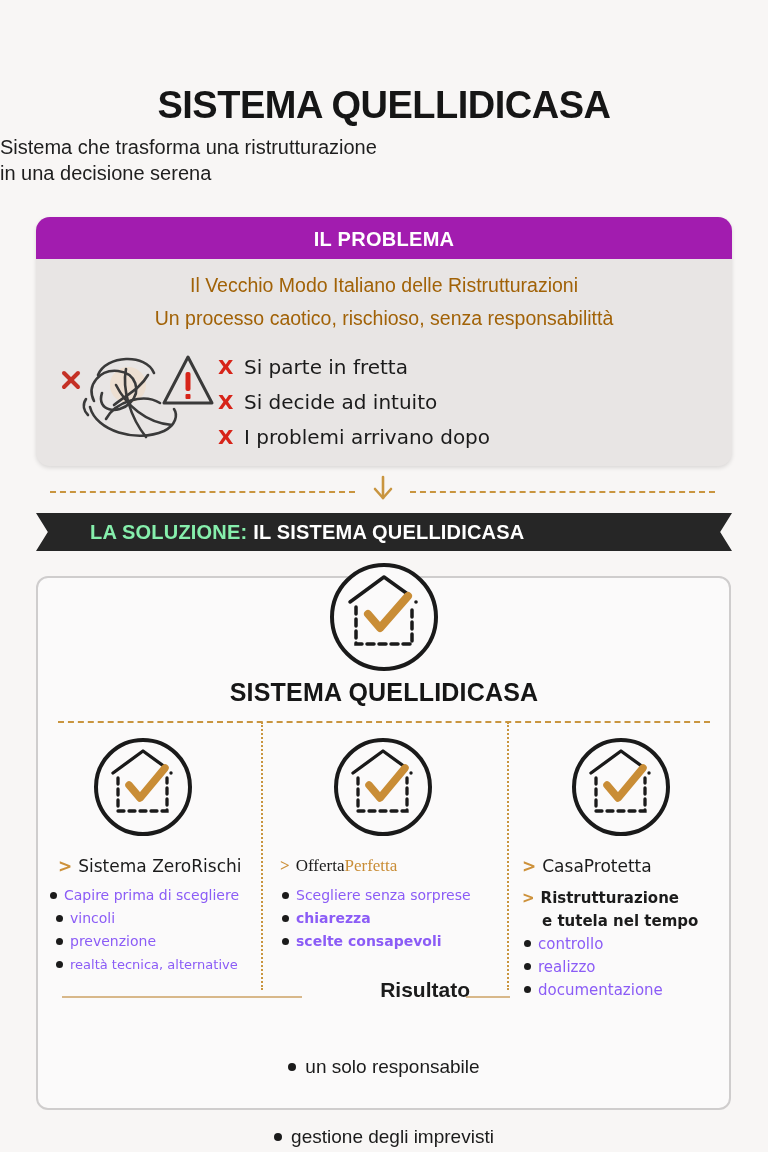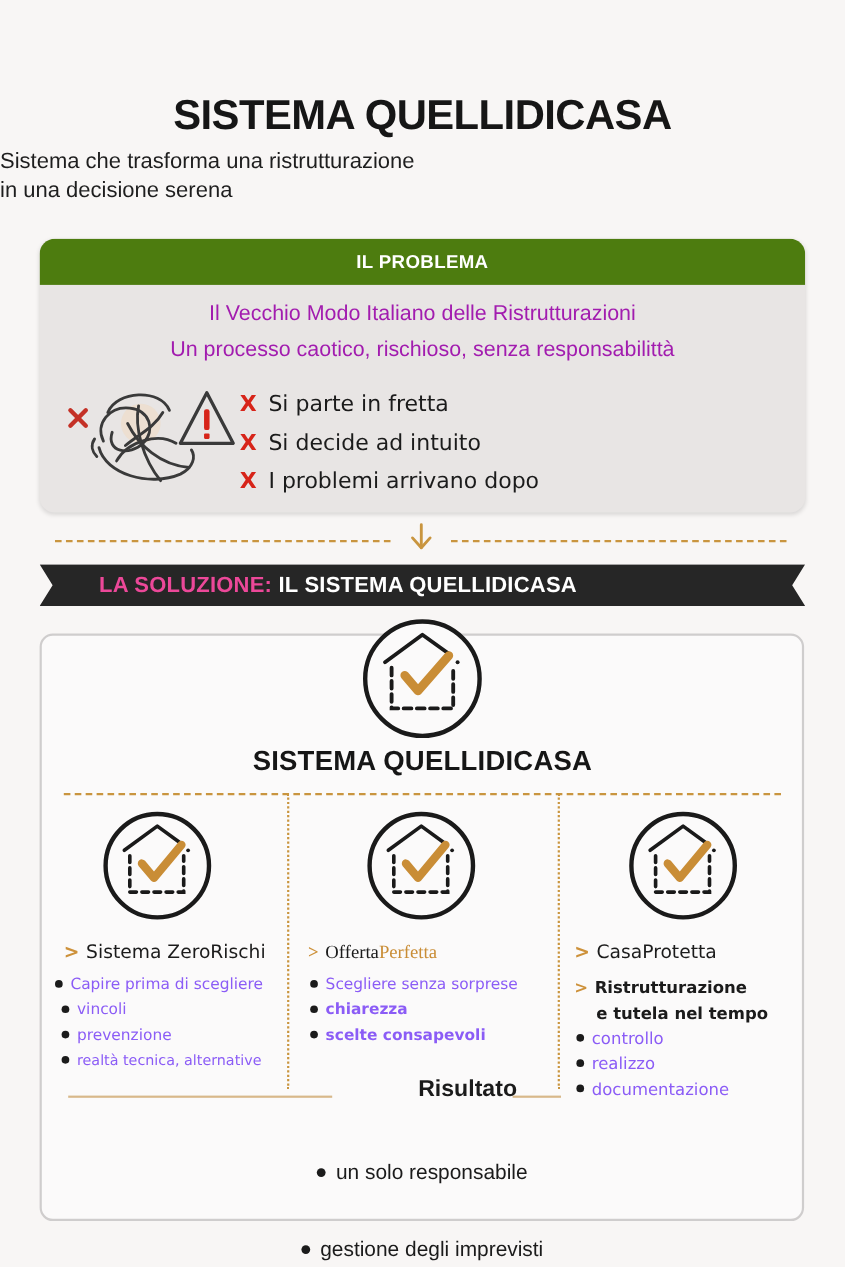--- a/index.html
+++ b/index.html
@@ -5,35 +5,35 @@
   * { box-sizing: border-box; margin: 0; padding: 0; }
   html, body { width: 768px; height: 1152px; background: #f8f6f5; overflow: hidden; }
   body { position: relative; font-family: "Liberation Sans", "DejaVu Sans", sans-serif; color: #1b1b1b; }
   .abs { position: absolute; }
 
   .main-title { left: 0; width: 768px; top: 84px; text-align: center; font-size: 38px; font-weight: 700; letter-spacing: -0.5px; color: #161616; }
   .subtitle { left: 0; width: 716px; top: 134px; text-align: left; font-size: 20px; line-height: 26px; color: #1e1e1e; }
 
   
   .problem-card { left: 36px; top: 217px; width: 696px; height: 249px; border-radius: 14px; background: #e8e5e4; box-shadow: 0 2px 4px rgba(0,0,0,0.12); overflow: hidden; }
-  .problem-header { height: 42px; background: #4d7c0f; color: #fff; text-align: center; font-size: 17px; font-weight: 700; line-height: 44px; letter-spacing: 0.3px; }
-  .problem-line { position: absolute; left: 0; width: 696px; text-align: center; font-size: 19.5px; color: #a21caf; }
+  .problem-header { height: 42px; background: #a21caf; color: #fff; text-align: center; font-size: 20px; font-weight: 700; line-height: 44px; letter-spacing: 0.3px; }
+  .problem-line { position: absolute; left: 0; width: 696px; text-align: center; font-size: 19.5px; color: #a16207; }
   .problem-icon { position: absolute; left: 20px; top: 128px; width: 160px; height: 100px; }
   .bullets-x { position: absolute; left: 182px; top: 132px; }
   .x-item { display: flex; align-items: center; height: 35px; font-family: "DejaVu Sans", sans-serif; font-size: 20px; color: #1b1b1b; }
   .x-mark { color: #d72419; font-weight: 700; width: 26px; font-size: 20px; }
 
   
   .dash-line { top: 491px; height: 0; border-top: 2px dashed #c9953f; }
   .down-arrow { left: 371px; top: 474px; width: 24px; height: 28px; }
 
   
   .ribbon { left: 36px; top: 513px; width: 696px; height: 38px; background: #262626; clip-path: polygon(0 0, 100% 0, 98.3% 50%, 100% 100%, 0 100%, 1.7% 50%); }
   .ribbon-text { position: absolute; left: 54px; top: 0; line-height: 38px; font-size: 20px; font-weight: 700; color: #fff; letter-spacing: 0.2px; }
-  .ribbon-accent { color: #ec4899; }
+  .ribbon-accent { color: #86efac; }
 
   
   .solution-box { left: 36px; top: 576px; width: 695px; height: 534px; border: 2px solid #cfcdcd; border-radius: 12px; background: #fbfafa; }
   .big-emblem { left: 324px; top: 562px; width: 120px; height: 110px; }
   .system-title { left: 0; width: 768px; top: 678px; text-align: center; font-size: 25px; font-weight: 700; color: #161616; letter-spacing: 0.2px; }
 
   .col-dash-h { top: 721px; height: 0; border-top: 2px dashed #c9953f; }
   .col-dash-v { width: 0; border-left: 2px dotted #c9953f; }
 
   .col-emblem { width: 116px; height: 100px; }

